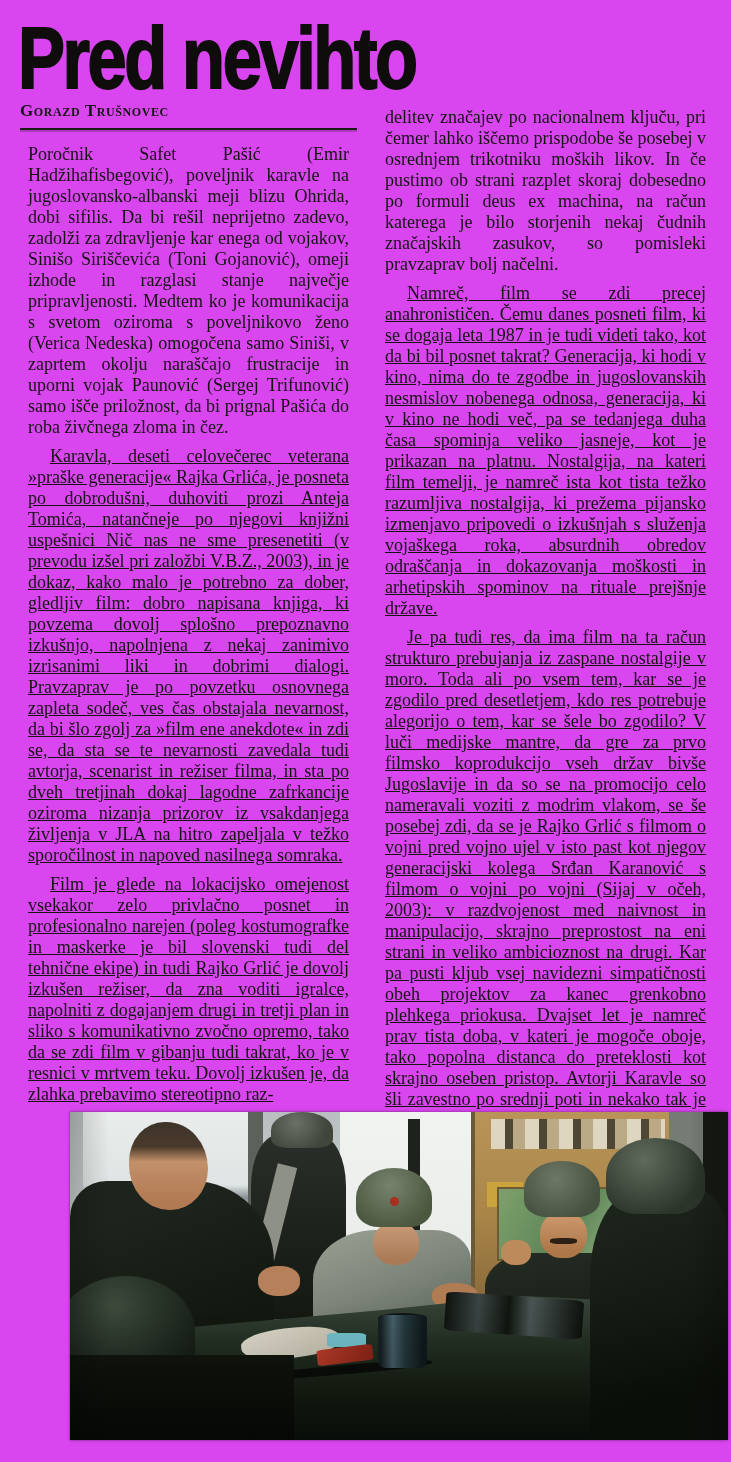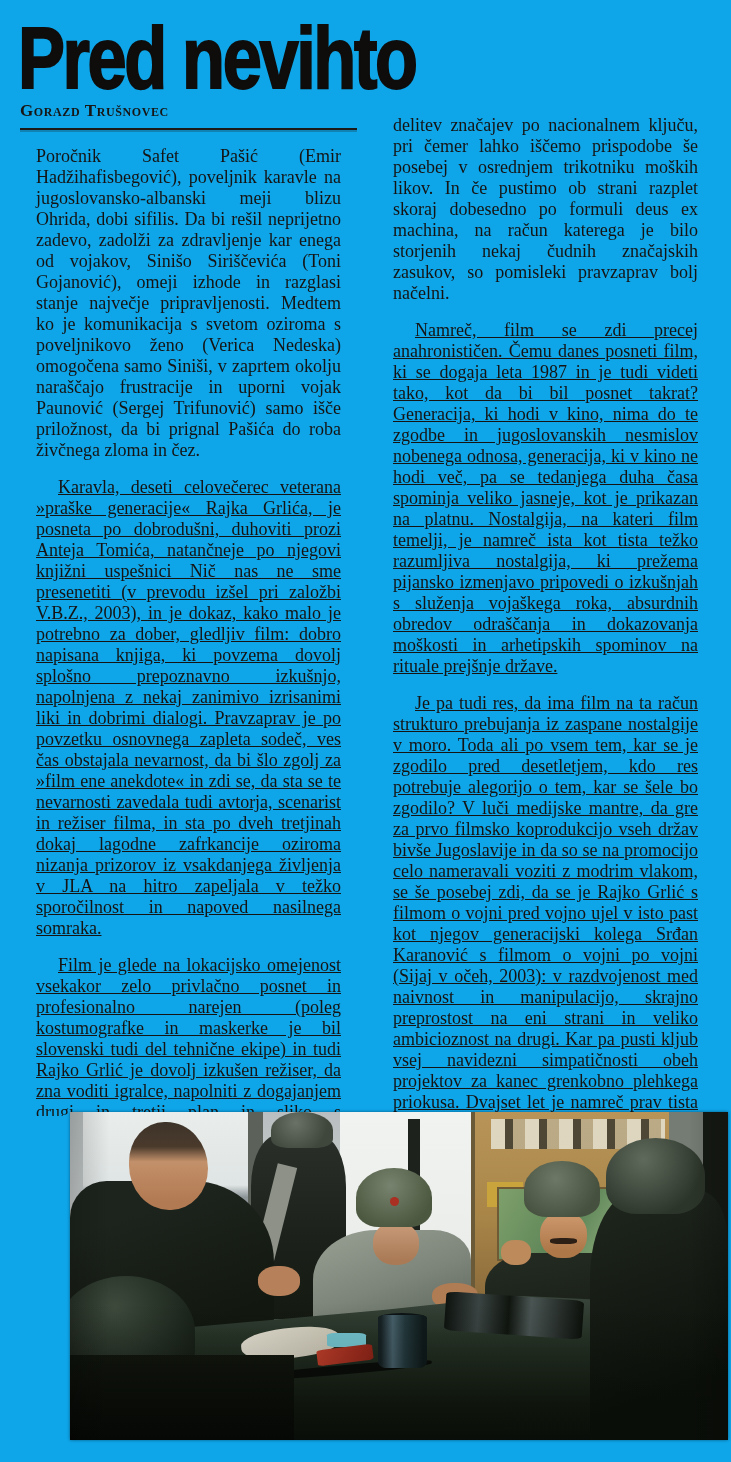--- a/index.html
+++ b/index.html
@@ -1,18 +1,18 @@
 <!DOCTYPE html>
 <html><head>
 <meta charset="utf-8">
 <style>
   html,body { margin:0; padding:0; background:#ffffff; }
   .page {
     position:relative; width:731px; height:1462px;
-    background:#0ea5e9; overflow:hidden;
+    background:#d946ef; overflow:hidden;
     font-family:"Liberation Serif","DejaVu Serif",serif;
     color:#151413;
   }
   .headline {
     position:absolute; left:18px; top:14px; margin:0;
     font-family:"Liberation Sans","DejaVu Sans",sans-serif;
     font-weight:bold; font-size:88px; line-height:1;
     letter-spacing:-3px; color:#0e0d0c;
     -webkit-text-stroke:2px #0e0d0c;
     transform:scaleX(0.80); transform-origin:left top;
@@ -23,21 +23,21 @@
     font-size:18px; line-height:21px; text-align:justify;
   }
   .col-left  { left:20px;  top:100px; }
   .col-right { left:377px; top:99px;  }
   .byline {
     font-weight:bold; font-variant:small-caps;
     font-size:17px; letter-spacing:0.6px; color:#171615;
   }
   .byline-rule { height:2px; background:#1b1a19; margin-top:7px; box-shadow:0 2px 0 rgba(27,26,25,.25); }
   .byline-block { margin-bottom:14px; }
-  .body-p { margin:16px; }
+  .body-p { margin:8px; }
   .indent { text-indent:22px;text-decoration:underline; }
 
   
   .photo {
     position:absolute; left:70px; top:1112px; width:658px; height:328px;
     background:linear-gradient(180deg,#b9bfc0 0%,#c9cecd 34%,#8f968f 52%,#39443a 66%,#141a12 78%,#0b0f0a 100%);
     overflow:hidden; box-shadow:0 0 3px rgba(0,0,0,.45);
   }
   .photo * { position:absolute; }
   .win-left   { left:2%;  top:0; width:25%; height:62%; background:linear-gradient(180deg,#e9edec 0%,#dfe5e4 36%,#8d9498 42%,#9aa1a3 50%,#cfd4d2 58%,#c2c8c6 100%); }

